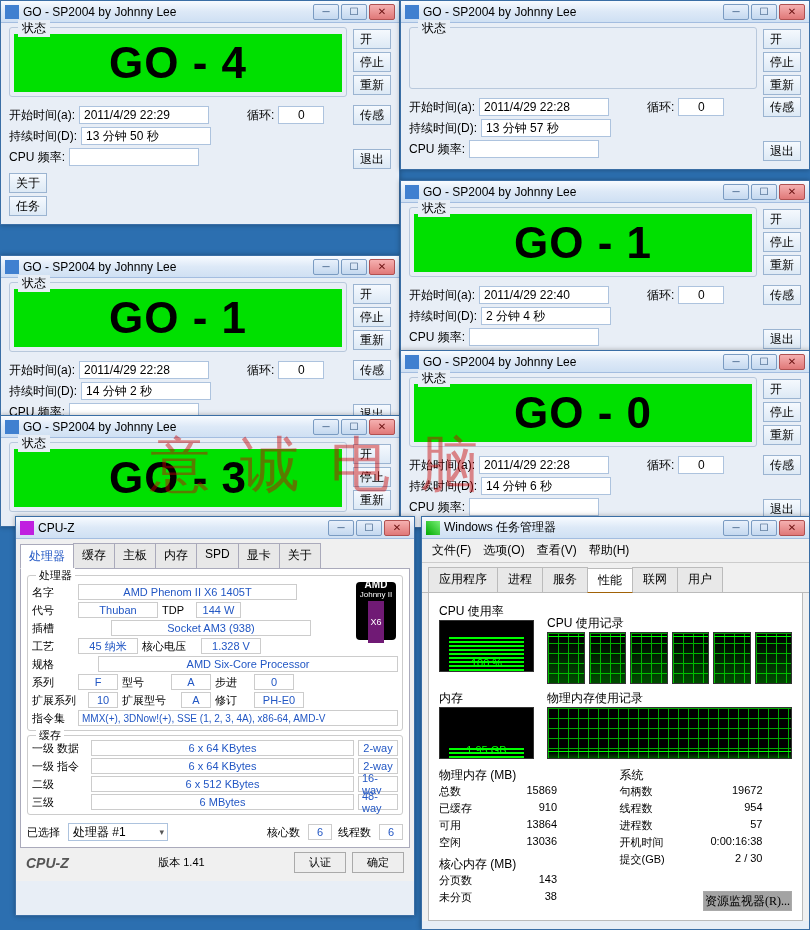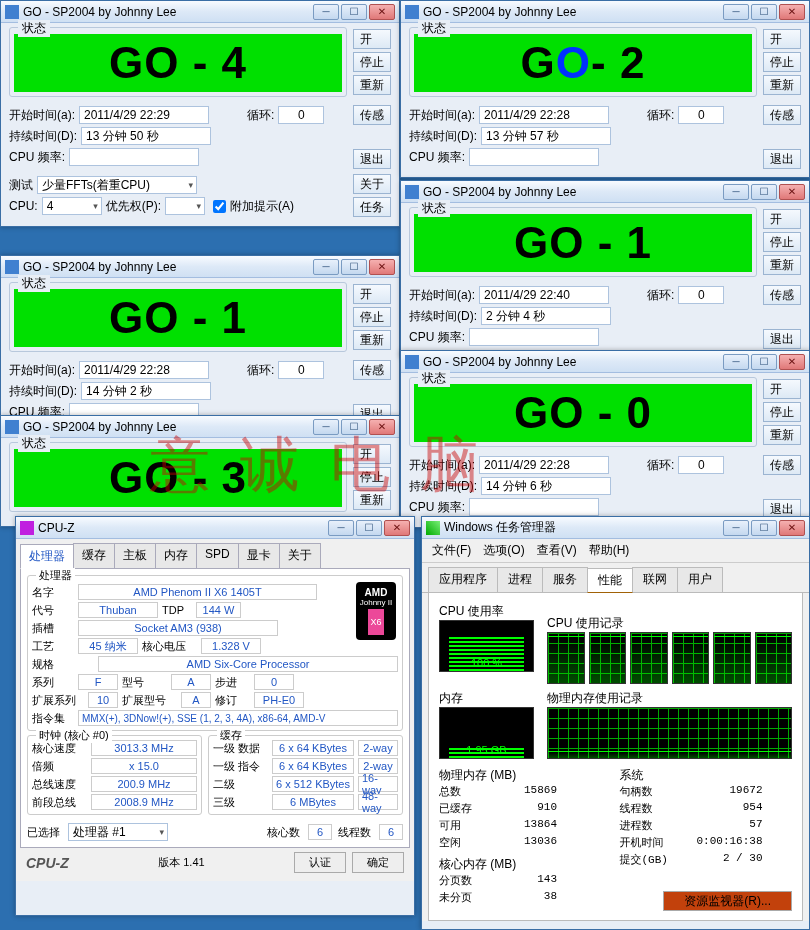--- a/index.html
+++ b/index.html
@@ -96,21 +96,21 @@
   .cpuz-panel { background:#fff; border:1px solid #aab; border-top:none; padding:6px; font-size:11px;}
   .cpuz-group { border:1px solid #ccc; border-radius:3px; margin-bottom:4px; padding:4px; position:relative;}
   .cpuz-group .lg { position:absolute; top:-8px; left:8px; background:#fff; padding:0 3px; font-size:11px;}
   .grid { display:grid; gap:2px 4px; align-items:center;}
   .lbl { padding-right:2px; color:#000;}
   .val { background:#fff; border:1px solid #ccc; height:16px; padding:0 3px; font-size:11px; color:#2257c4; display:flex; align-items:center; justify-content:center;}
   .val.left { justify-content:flex-start;}
   .amd-logo { width:40px; height:58px; background:#000; border-radius:4px; position:absolute; right:6px; top:6px; color:#fff; font-size:9px; display:flex; flex-direction:column; align-items:center; justify-content:center; }
   .amd-logo .amd { font-weight:bold; font-size:10px;}
   .amd-logo .p2 { font-size:8px;}
-  .amd-logo .x6 { background:#ec4899; padding:8px 2px; font-size:9px; margin-top:2px;}
+  .amd-logo .x6 { background:#701a75; padding:16px 2px; font-size:9px; margin-top:2px;}
   .cpuz-footer { display:flex; justify-content:space-between; align-items:center; padding:4px 6px; font-size:11px;}
   .cpuz-footer .brand { font-style:italic; font-weight:bold; color:#555; font-size:14px;}
   .cpuz-footer .btns { display:flex; gap:6px;}
   .cpuz-footer .btns .b { border:1px solid #aaa; padding:2px 14px; background:#eee;}
 
   
   .tm-body { background:#f0f0f0; font-size:12px; }
   .menubar { display:flex; gap:12px; padding:3px 10px; border-bottom:1px solid #ccc;}
   .menubar span { color:#000;}
   .tm-tabs { display:flex; padding:4px 6px 0 6px; border-bottom:1px solid #bbb;}
@@ -120,23 +120,23 @@
   .meter { background:#000; border:1px solid #333; height:52px; width:95px; display:flex; flex-direction:column; align-items:center; justify-content:flex-end; position:relative;}
   .meter .bars { width:80%; height:70%; background: repeating-linear-gradient(to top, #0f0 0, #0f0 2px, #000 2px, #000 4px);}
   .meter .txt { color:#0f0; font-size:11px; position:absolute; bottom:2px;}
   .hist-row { display:flex; gap:4px;}
   .hist { background:#000; border:1px solid #333; height:52px; flex:1; background-image:
     repeating-linear-gradient(to right, #0a0 0, #0a0 1px, transparent 1px, transparent 10px),
     repeating-linear-gradient(to bottom, #0a0 0, #0a0 1px, transparent 1px, transparent 10px);
     position:relative; overflow:hidden;
   }
   .hist .trace { position:absolute; bottom:0; left:0; right:0; height:80%; border-top:1px solid #0f0; background: linear-gradient(to top, rgba(0,255,0,0.3), transparent);}
-  .info-grid { display:grid; grid-template-columns: 60px 55px 70px 75px; column-gap:8px; row-gap:2px; font-size:11px;font-family:Liberation Mono, monospace;}
+  .info-grid { display:grid; grid-template-columns: 60px 55px 70px 75px; column-gap:8px; row-gap:2px; font-size:11px;}
   .info-grid .v { text-align:right;}
-  .tm-btn { border:1px solid #aaa; background:#c2410c; padding:2px 20px; font-size:12px;}
+  .tm-btn { border:1px solid #aaa; background:#a3a3a3; padding:2px 1px; font-size:12px;font-family:Liberation Serif, serif;}
 </style>
 </head>
 <body>
 
 <div class="watermark">意诚电脑</div>
 
 <div id="sp-container">
     <div class="win" style="left: 0px; top: 0px; width: 400px; z-index: 1;">
     <div class="titlebar">
       <span class="icon" style="background:#4080d0;"></span>
@@ -178,34 +178,20 @@
             <span class="textbox" style="width:130px;"></span>
           </div>
         </div>
         <div style="display:flex; flex-direction:column; gap:3px; padding-top:2px;">
           <div class="btn-side">传感</div>
           <div style="height:18px;"></div>
           <div class="btn-side">退出</div>
         </div>
       </div>
       <div style="display:flex; gap:6px; align-items:center; margin-top:4px;">
-        <div style="flex:1;">
-          <div class="row">
-            <span>测试</span>
-            <span class="combo" style="width:160px;">少量FFTs(着重CPU)</span>
-          </div>
-          <div class="row">
-            <span>CPU:</span>
-            <span class="combo" style="width:60px;">4</span>
-            <span>优先权(P):</span>
-            <span class="combo" style="width:40px;"></span>
-            <input type="checkbox" checked="" style="margin-left: 4px;">
-            <span>附加提示(A)</span>
-          </div>
-        </div>
         <div style="display:flex; flex-direction:column; gap:3px;">
           <div class="btn-side">关于</div>
           <div class="btn-side">任务</div>
         </div>
       </div>
       </div>
     </div>
     <div class="win" style="left: 400px; top: 0px; width: 410px; z-index: 1;">
     <div class="titlebar">
       <span class="icon" style="background:#4080d0;"></span>
@@ -214,21 +200,20 @@
       <div class="winbtns">
         <div class="winbtn">─</div>
         <div class="winbtn">☐</div>
         <div class="winbtn close">✕</div>
       </div>
     </div>
     <div class="content">
       <div style="display:flex; gap:6px;">
         <div class="fieldset" style="flex:1;">
           <span class="legend">状态</span>
-          <div class="go-banner">G<span class="blue-o">O</span> - 2</div>
         </div>
         <div style="display:flex; flex-direction:column; gap:3px; padding-top:2px;">
           <div class="btn-side">开</div>
           <div class="btn-side">停止</div>
           <div class="btn-side">重新</div>
         </div>
       </div>
       <div style="display:flex; gap:6px;">
         <div style="flex:1;">
           <div class="row">
@@ -453,31 +438,31 @@
     <div class="cpuz-panel">
       <div class="cpuz-group" style="padding-top:8px;">
         <span class="lg">处理器</span>
         <div class="amd-logo">
           <span class="amd">AMD</span>
             <span class="p2">Johnny II</span>
             <span class="x6">X6</span>
         </div>
         <div class="grid" style="grid-template-columns:42px 1fr;">
           <span class="lbl">名字</span>
-          <span class="val" style="width:239px;">AMD Phenom II X6 1405T</span>
+          <span class="val" style="width:219px;">AMD Phenom II X6 1405T</span>
         </div>
         <div class="grid" style="grid-template-columns:42px 80px 30px 45px; margin-top:2px;">
           <span class="lbl">代号</span>
           <span class="val">Thuban</span>
           <span class="lbl">TDP</span>
           <span class="val">144 W</span>
         </div>
         <div class="grid" style="grid-template-columns:42px 1fr; margin-top:2px;">
           <span class="lbl">插槽</span>
-          <span class="val" style="width:200px;">Socket AM3 (938)</span>
+          <span class="val" style="width:200px;margin-left:33px;">Socket AM3 (938)</span>
         </div>
         <div class="grid" style="grid-template-columns:42px 60px 55px 60px; margin-top:2px;">
           <span class="lbl">工艺</span>
           <span class="val">45 纳米</span>
           <span class="lbl">核心电压</span>
           <span class="val">1.328 V</span>
         </div>
         <div class="grid" style="grid-template-columns:42px 1fr; margin-top:2px;gap:24px;">
           <span class="lbl">规格</span>
           <span class="val">AMD Six-Core Processor</span>
@@ -498,33 +483,20 @@
           <span class="lbl">修订</span>
           <span class="val">PH-E0</span>
         </div>
         <div class="grid" style="grid-template-columns:42px 1fr; margin-top:2px;">
           <span class="lbl">指令集</span>
           <span class="val left" style="font-size:10px;">MMX(+), 3DNow!(+), SSE (1, 2, 3, 4A), x86-64, AMD-V</span>
         </div>
       </div>
 
       <div style="display:flex; gap:6px;">
-        <div class="cpuz-group" style="flex:0 0 175px;">
-          <span class="lg">时钟 (核心 #0)</span>
-          <div class="grid" style="grid-template-columns:55px 1fr;">
-            <span class="lbl">核心速度</span>
-            <span class="val">3013.3 MHz</span>
-            <span class="lbl">倍频</span>
-            <span class="val">x 15.0</span>
-            <span class="lbl">总线速度</span>
-            <span class="val">200.9 MHz</span>
-            <span class="lbl">前段总线</span>
-            <span class="val">2008.9 MHz</span>
-          </div>
-        </div>
         <div class="cpuz-group" style="flex:1;">
           <span class="lg">缓存</span>
           <div class="grid" style="grid-template-columns:55px 1fr 40px;">
             <span class="lbl">一级 数据</span>
             <span class="val">6 x 64 KBytes</span>
             <span class="val">2-way</span>
             <span class="lbl">一级 指令</span>
             <span class="val">6 x 64 KBytes</span>
             <span class="val">2-way</span>
             <span class="lbl">二级</span>

